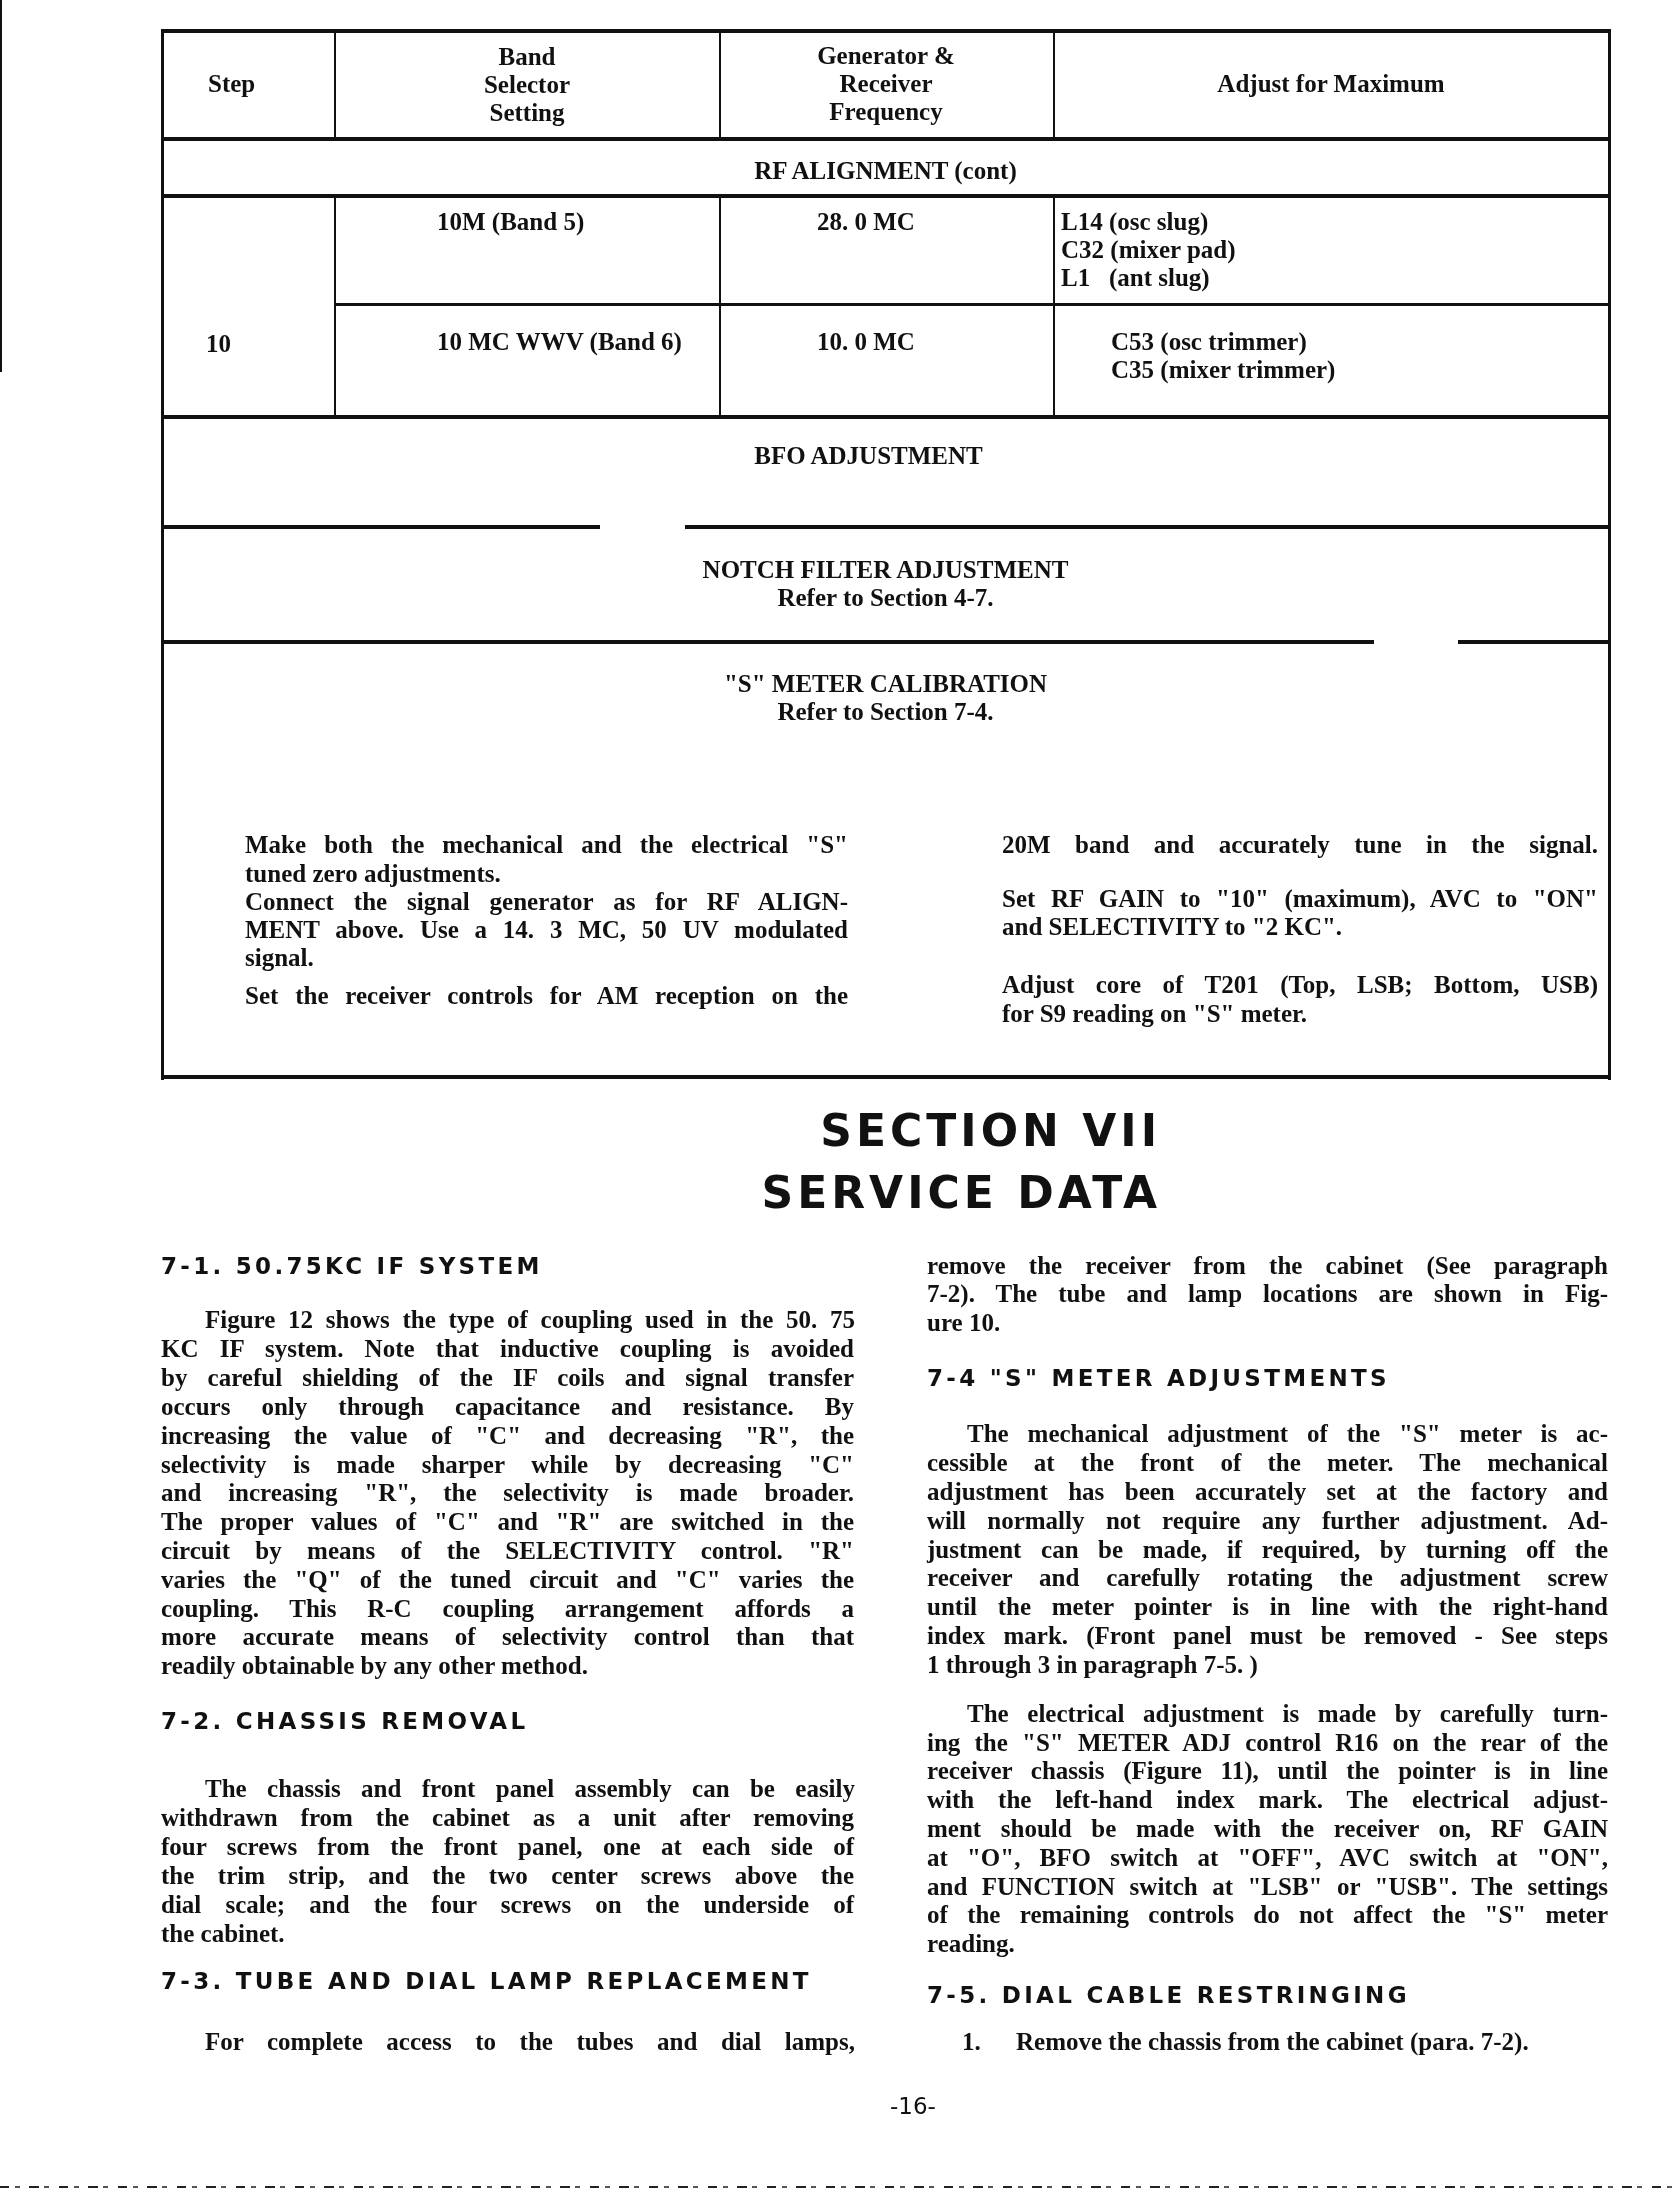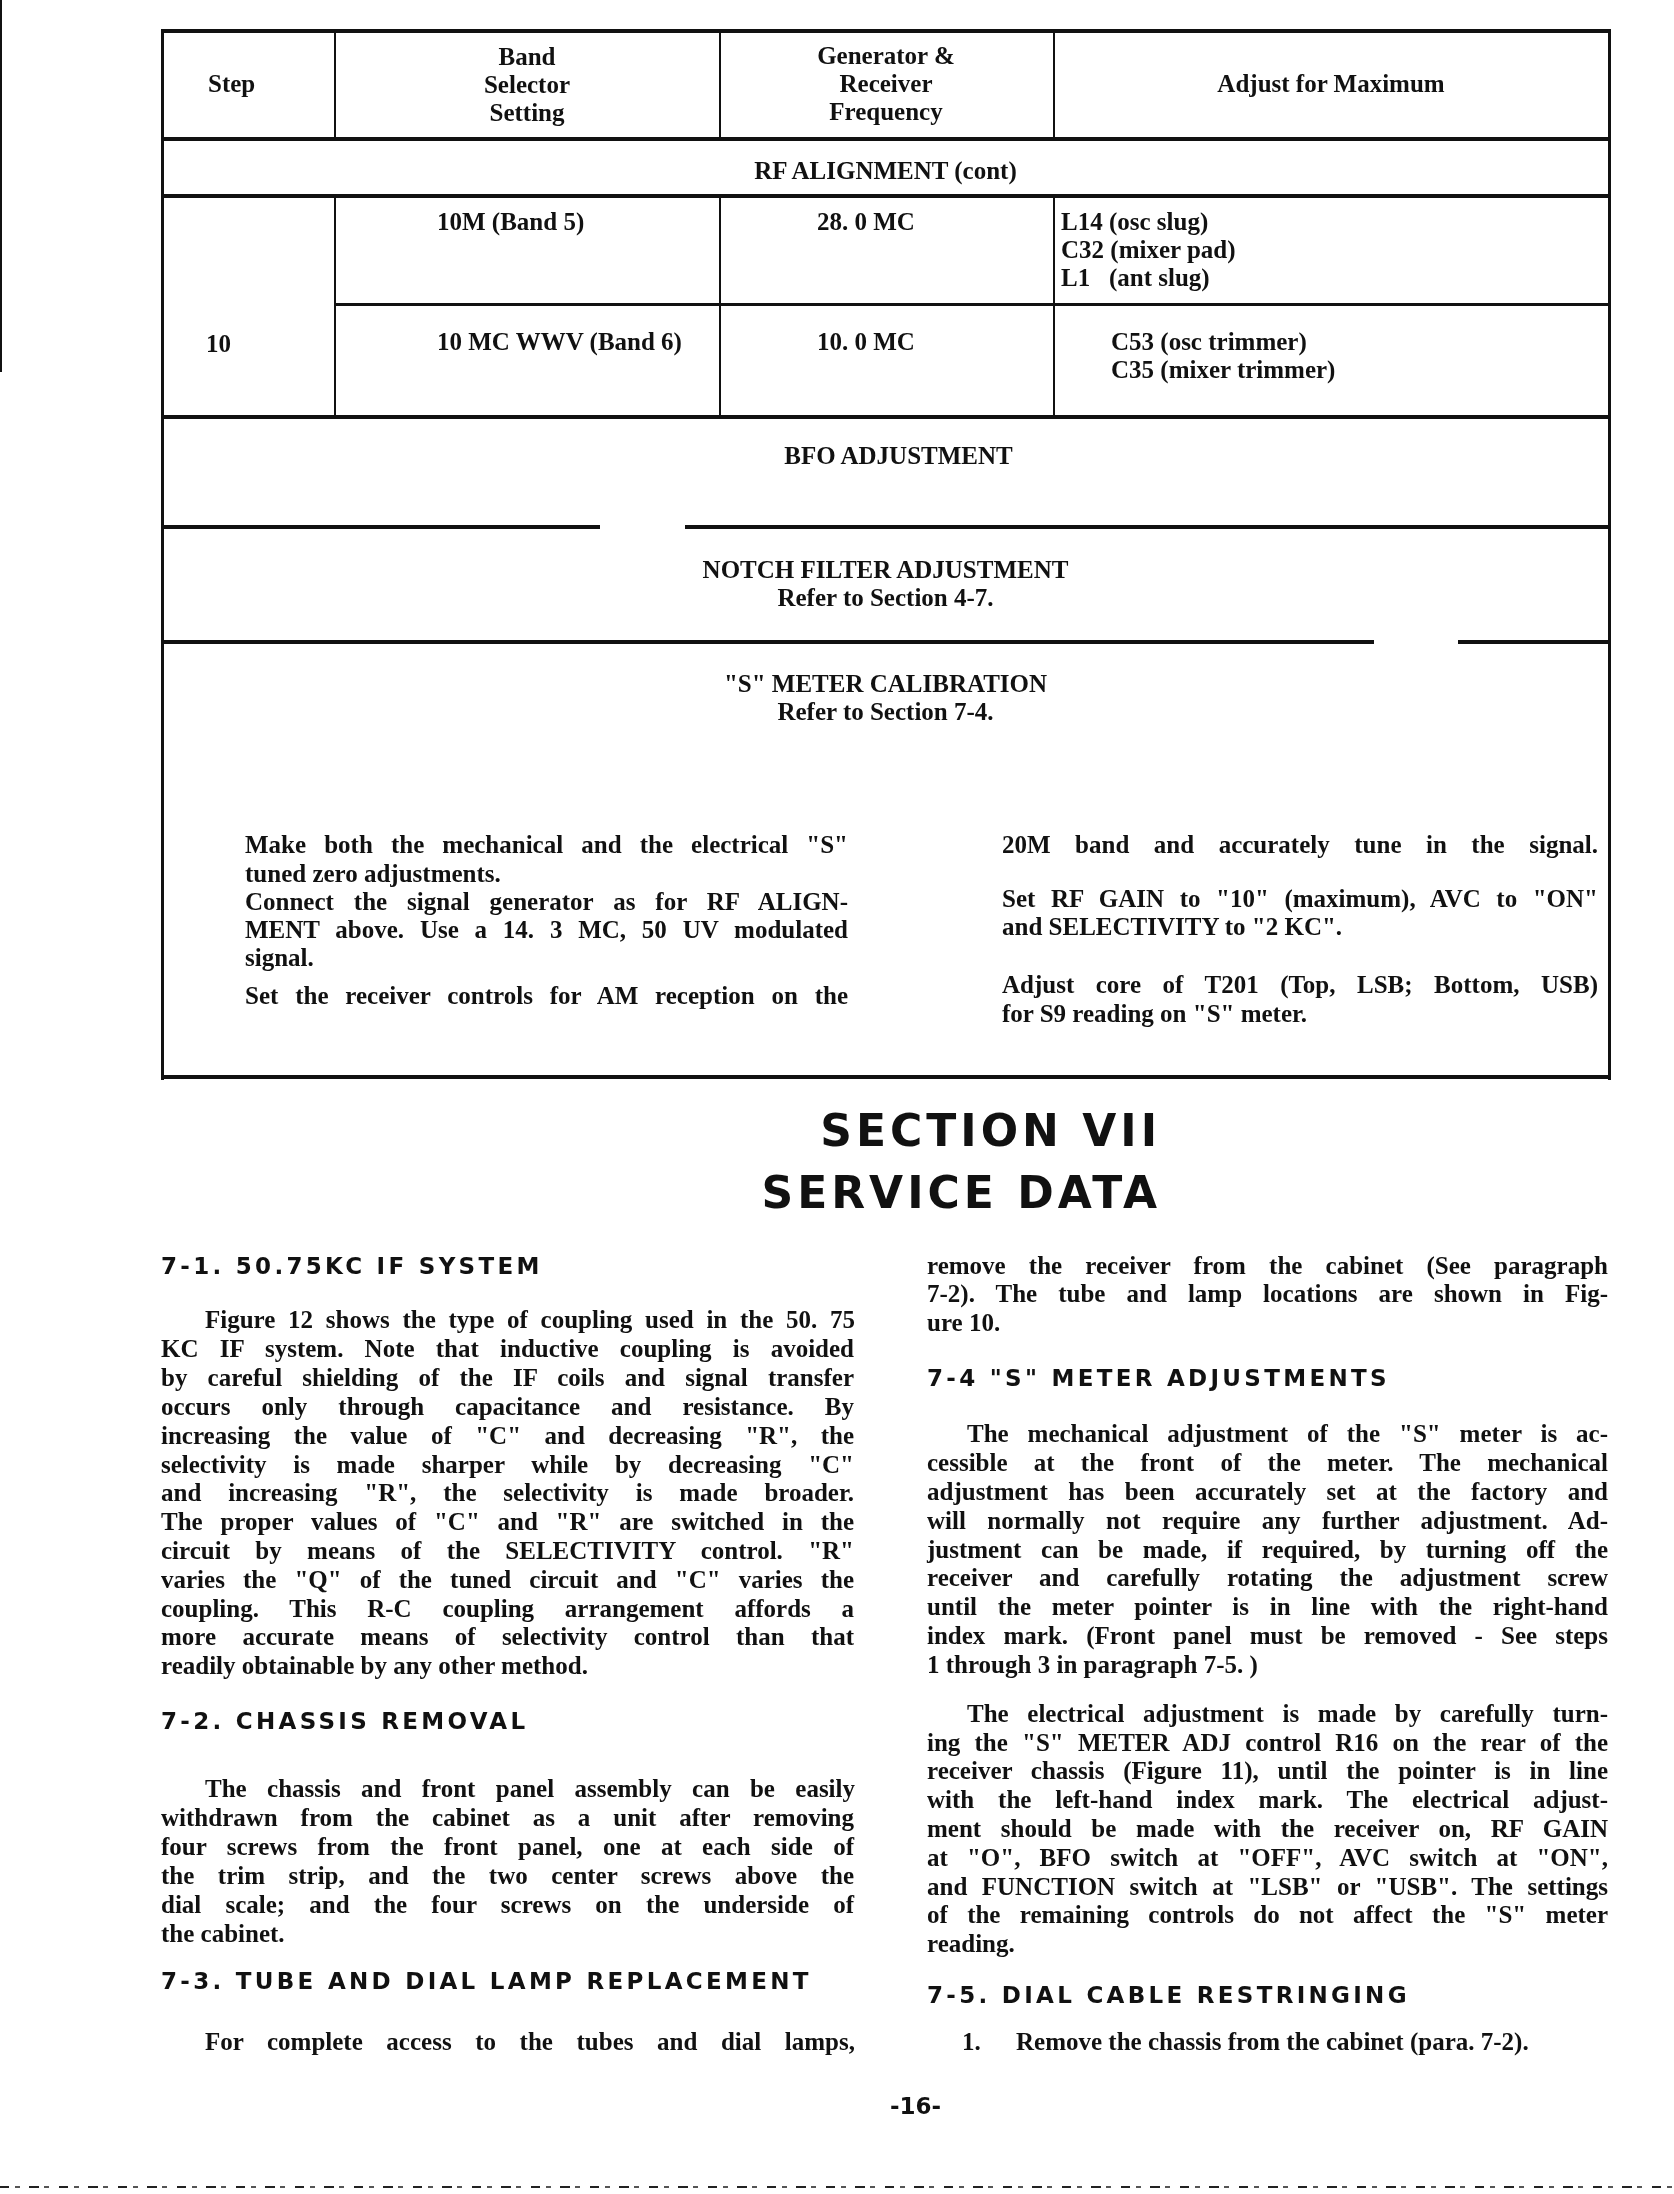--- a/index.html
+++ b/index.html
@@ -12,21 +12,21 @@
   .thin { width: 2px; }
   .head-sans { position: absolute; white-space: nowrap; font-family: "DejaVu Sans", sans-serif; font-weight: bold;
                font-size: 23px; letter-spacing: 3.3px; line-height: 27px; }
   .section-title { position: absolute; white-space: nowrap; font-family: "DejaVu Sans", sans-serif; font-weight: bold;
                    font-size: 44px; letter-spacing: 4px; line-height: 47px; text-align: right; width: 536px; left: 625px; }
   .cell-text { position: absolute; white-space: nowrap; font-size: 25px; line-height: 28px; font-weight: bold;
                font-family: "Liberation Serif", serif; }
   .center-block { position: absolute; text-align: center; white-space: nowrap; font-size: 25px; line-height: 28px;
                   font-weight: bold; font-family: "Liberation Serif", serif; }
   .just { text-align: justify; text-align-last: justify; }
-  .pagenum { position: absolute; font-family: "DejaVu Sans", sans-serif; font-weight: bold; font-size: 23px; }
+  .pagenum { position: absolute; font-family: "DejaVu Sans", sans-serif; font-weight: normal; font-size: 23px; }
   .scan { position: absolute; left: 0; height: 2px; background: repeating-linear-gradient(90deg,#222 0 9.4px,transparent 9.4px 14.7px,#555 14.7px 20px,transparent 20px 29.5px); }
 </style>
 </head>
 <body>
 
 <div class="vl" style="left:0; top:0; height:372px; width:2px;"></div>
 
 <div>
 
   <div class="hl" style="left:161px; top:29px; width:1449px;"></div>
@@ -71,21 +71,21 @@
     <div style="white-space:pre">L1   (ant slug)</div>
   </div>
 
   <div class="cell-text" style="left:437px; top:328px;">10 MC WWV (Band 6)</div>
   <div class="cell-text" style="left:817px; top:328px;">10. 0 MC</div>
   <div class="cell-text" style="left:1111px; top:328px;">
     <div>C53 (osc trimmer)</div>
     <div>C35 (mixer trimmer)</div>
   </div>
 
-  <div class="center-block" style="left:174px; width:1449px; top:442px;">
+  <div class="center-block" style="left:144px; width:1449px; top:442px;">
     <div>BFO ADJUSTMENT</div>
   </div>
   <div class="hl" style="left:161px; top:525px; width:439px;"></div>
   <div class="hl" style="left:685px; top:525px; width:926px;"></div>
 
   <div class="center-block" style="left:161px; width:1449px; top:556px;">
     <div>NOTCH FILTER ADJUSTMENT</div>
     <div>Refer to Section 4-7.</div>
   </div>
   <div class="hl" style="left:161px; top:640px; width:1213px;"></div>

